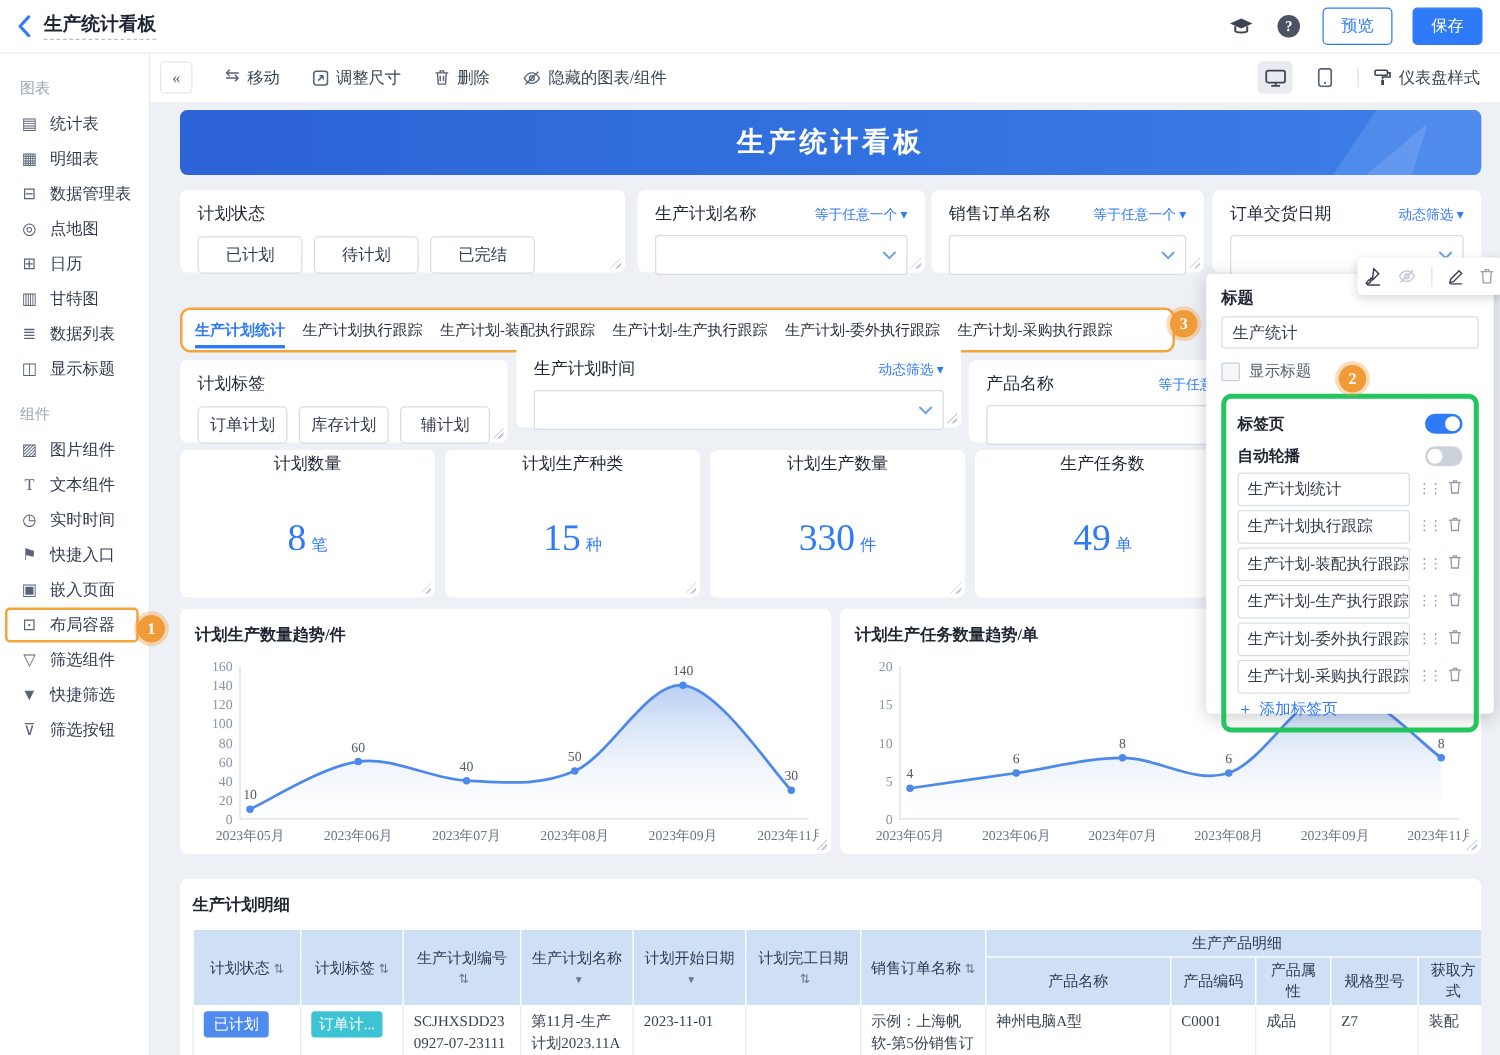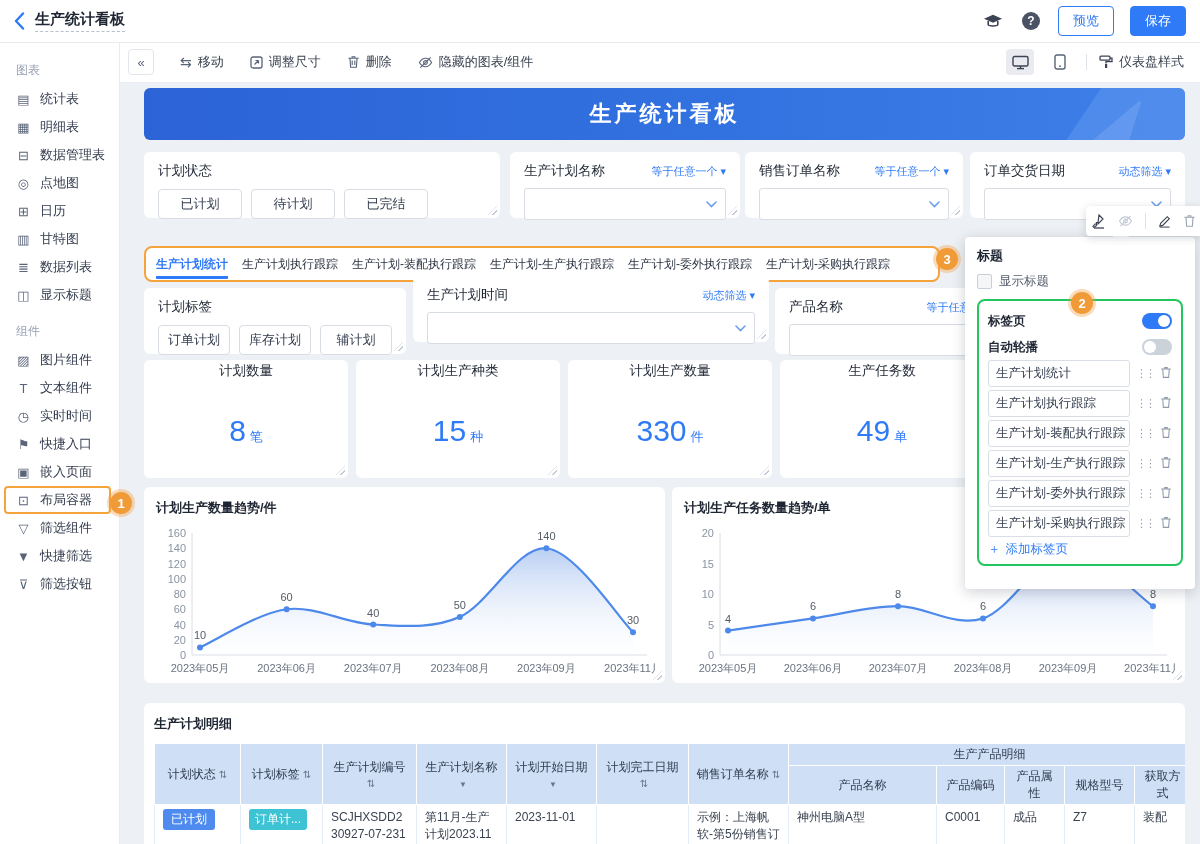--- a/index.html
+++ b/index.html
@@ -1,17 +1,17 @@
 <!DOCTYPE html>
 <html><head>
 <meta charset="utf-8">
 <style>
   html,body{margin:0;padding:0;background:#fff;}
   .app{position:relative;width:1200px;height:844px;overflow:hidden;background:#f9a8d4;
-       font-family:Liberation Sans, sans-serif;color:#2b3342;}
+       font-family:Liberation Serif, serif;color:#2b3342;}
   
   .topbar{position:absolute;left:0;top:0;width:1200px;height:42px;background:#fff;
           border-bottom:1px solid #e8ebf0;z-index:40;}
   .tb-left{position:absolute;left:14px;top:0;height:42px;display:flex;align-items:center;gap:10px;}
   .back{color:#2f7af7;font-size:20px;line-height:1;cursor:pointer;display:flex;align-items:center;}
   .doc-title{font-size:15px;font-weight:700;color:#1f2633;border-bottom:1px dashed #b9c0cc;padding-bottom:2px;}
   .tb-tabs{position:absolute;left:478px;top:0;height:42px;display:flex;gap:34px;}
   .tb-tab{display:flex;align-items:center;font-size:14px;font-weight:700;color:#2b3342;position:relative;cursor:pointer;}
   .tb-tab.active{color:#2f7af7;}
   .tb-tab.active::after{content:"";position:absolute;left:2px;right:2px;bottom:0;height:3px;background:#2f7af7;border-radius:2px;}
@@ -95,31 +95,31 @@
   .sort-ic{font-size:10px;color:#6b7689;margin-left:3px;}
   .filter-ic{font-size:8px;color:#6b7689;margin-left:3px;}
   .badge-blue{display:inline-block;background:#4f8bee;color:#fff;border-radius:3px;padding:2px 8px;font-size:12px;}
   .badge-cyan{display:inline-block;background:#3ec3d4;color:#fff;border-radius:3px;padding:2px 6px;font-size:12px;}
   
   .mini-tb{position:absolute;left:1086px;top:206px;width:116px;height:30px;background:#fff;border-radius:4px;
            box-shadow:0 2px 8px rgba(30,40,60,.18);display:flex;align-items:center;justify-content:center;
            gap:12px;z-index:45;}
   .mini-tb .mi{display:flex;align-items:center;cursor:pointer;}
   
-  .panel{position:absolute;left:965px;top:237px;width:230px;height:352px;background:#fff;border-radius:4px;
+  .panel{position:absolute;left:965px;top:219px;width:230px;height:352px;background:#fff;border-radius:4px;
          box-shadow:0 3px 14px rgba(30,40,60,.22);z-index:42;padding:10px 12px;box-sizing:border-box;}
   .panel-notch{position:absolute;left:150px;top:-6px;width:12px;height:12px;background:#fff;transform:rotate(45deg);
          box-shadow:-2px -2px 4px rgba(30,40,60,.06);}
   .p-label{font-size:13px;font-weight:700;color:#1f2633;margin-bottom:6px;}
   .p-input{width:100%;height:26px;border:1px solid #d9dee6;border-radius:3px;font-size:13px;color:#333c4e;
            padding:0 8px;box-sizing:border-box;font-family:inherit;margin-bottom:8px;background:#fff;}
   .p-check-row{display:flex;align-items:center;gap:7px;height:20px;margin-bottom:8px;}
   .checkbox{width:13px;height:13px;border:1px solid #c8cfd9;border-radius:2px;background:#f5f6f8;}
   .p-check-lb{font-size:12.5px;color:#555d6b;}
-  .p-group{border:2px solid #22c55e;border-radius:8px;padding:8px 9px 6px 9px;}
+  .p-group{border:4px solid #22c55e;border-radius:8px;padding:8px 9px 6px 9px;}
   .p-row{display:flex;align-items:center;justify-content:space-between;height:24px;margin-bottom:2px;}
   .p-row-lb{font-size:12.5px;font-weight:700;color:#1f2633;}
   .toggle{width:30px;height:16px;border-radius:9px;position:relative;cursor:pointer;}
   .toggle.on{background:#2f7af7;}
   .toggle.off{background:#ccd2da;}
   .toggle .knob{position:absolute;top:2px;width:12px;height:12px;border-radius:50%;background:#fff;}
   .toggle.on .knob{right:2px;}
   .toggle.off .knob{left:2px;}
   .p-item{display:flex;align-items:center;gap:6px;height:25px;margin-bottom:5px;}
   .p-item-box{flex:1;height:25px;border:1px solid #d9dee6;border-radius:3px;display:flex;align-items:center;
@@ -565,20 +565,21 @@
     <span class="mi">
       <svg width="13" height="14" viewBox="0 0 14 15">
           <path d="M1.5 3.5 h11 M5.5 3.5 V1.8 h3 v1.7 M3.2 3.5 l.7 9.7 h6.2 l.7 -9.7" fill="none" stroke="#9aa3b2" stroke-width="1.2"></path>
         </svg>
     </span>
   </div>
 
   <aside class="panel">
     <div class="panel-notch"></div>
     <div class="p-label">标题</div>
+    <input class="p-input" id="panelTitleInput" value="生产统计" style="">
     <div class="p-check-row">
       <span class="checkbox"></span>
       <span class="p-check-lb">显示标题</span>
     </div>
     <div class="p-group">
       <div class="p-row">
         <span class="p-row-lb">标签页</span>
         <span class="toggle on" id="tgTab">
             <span class="knob"></span>
           </span>

